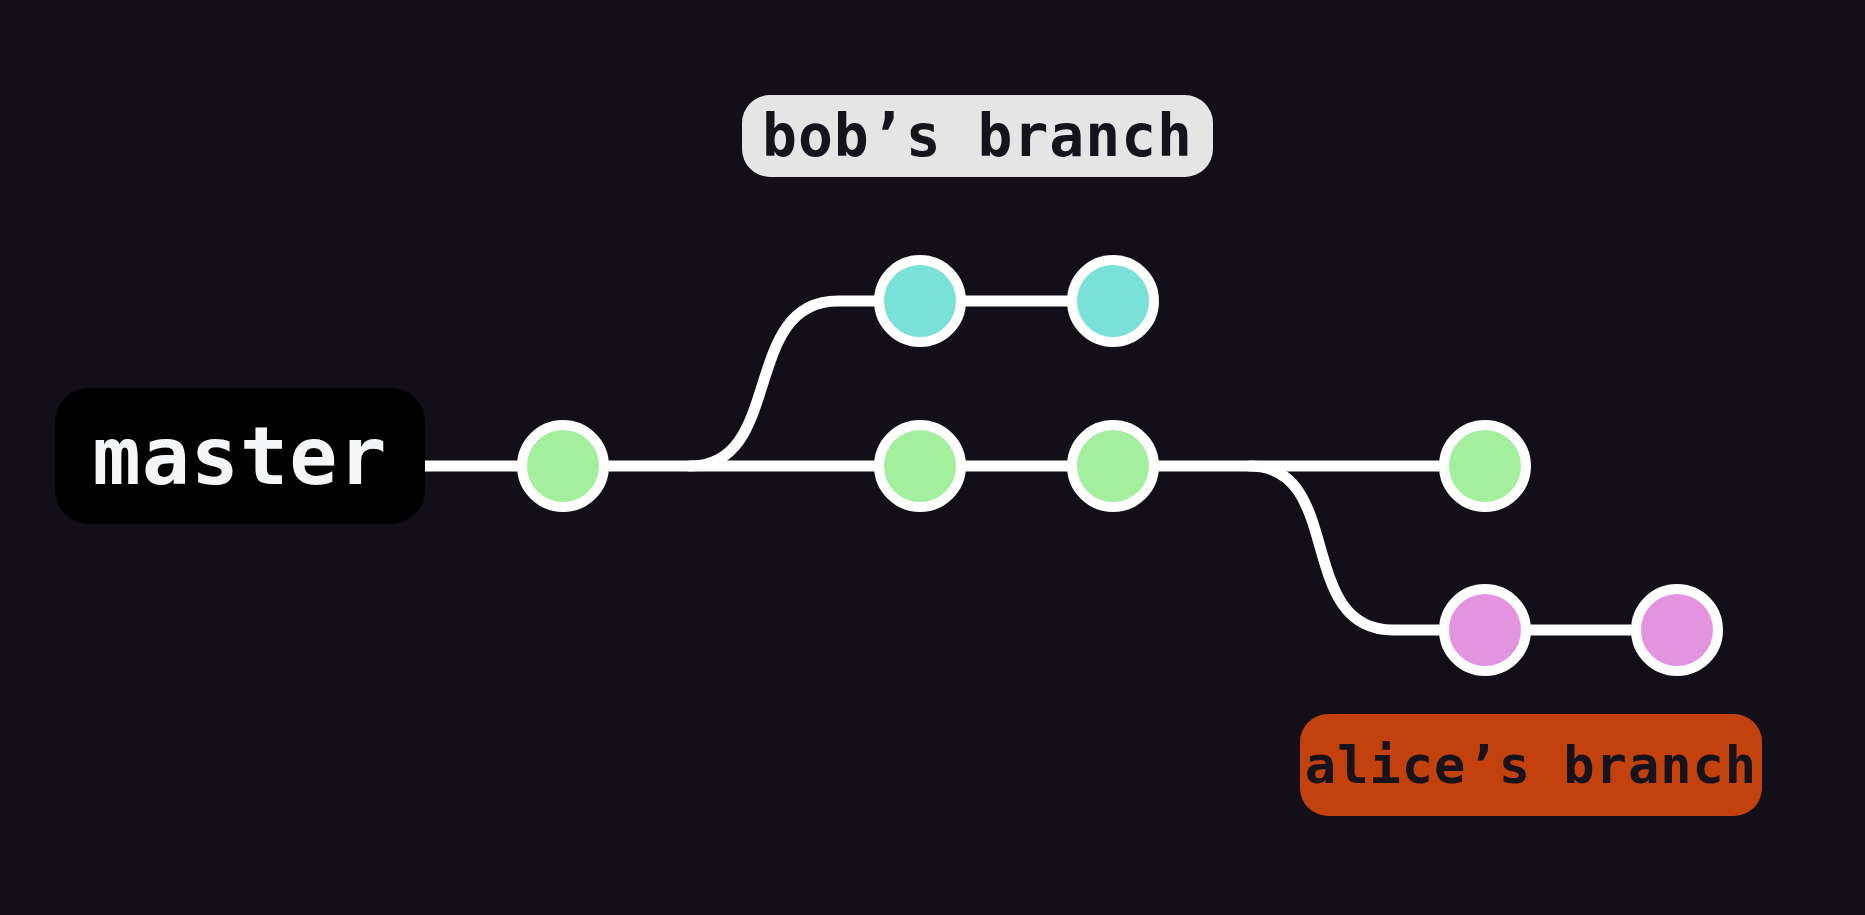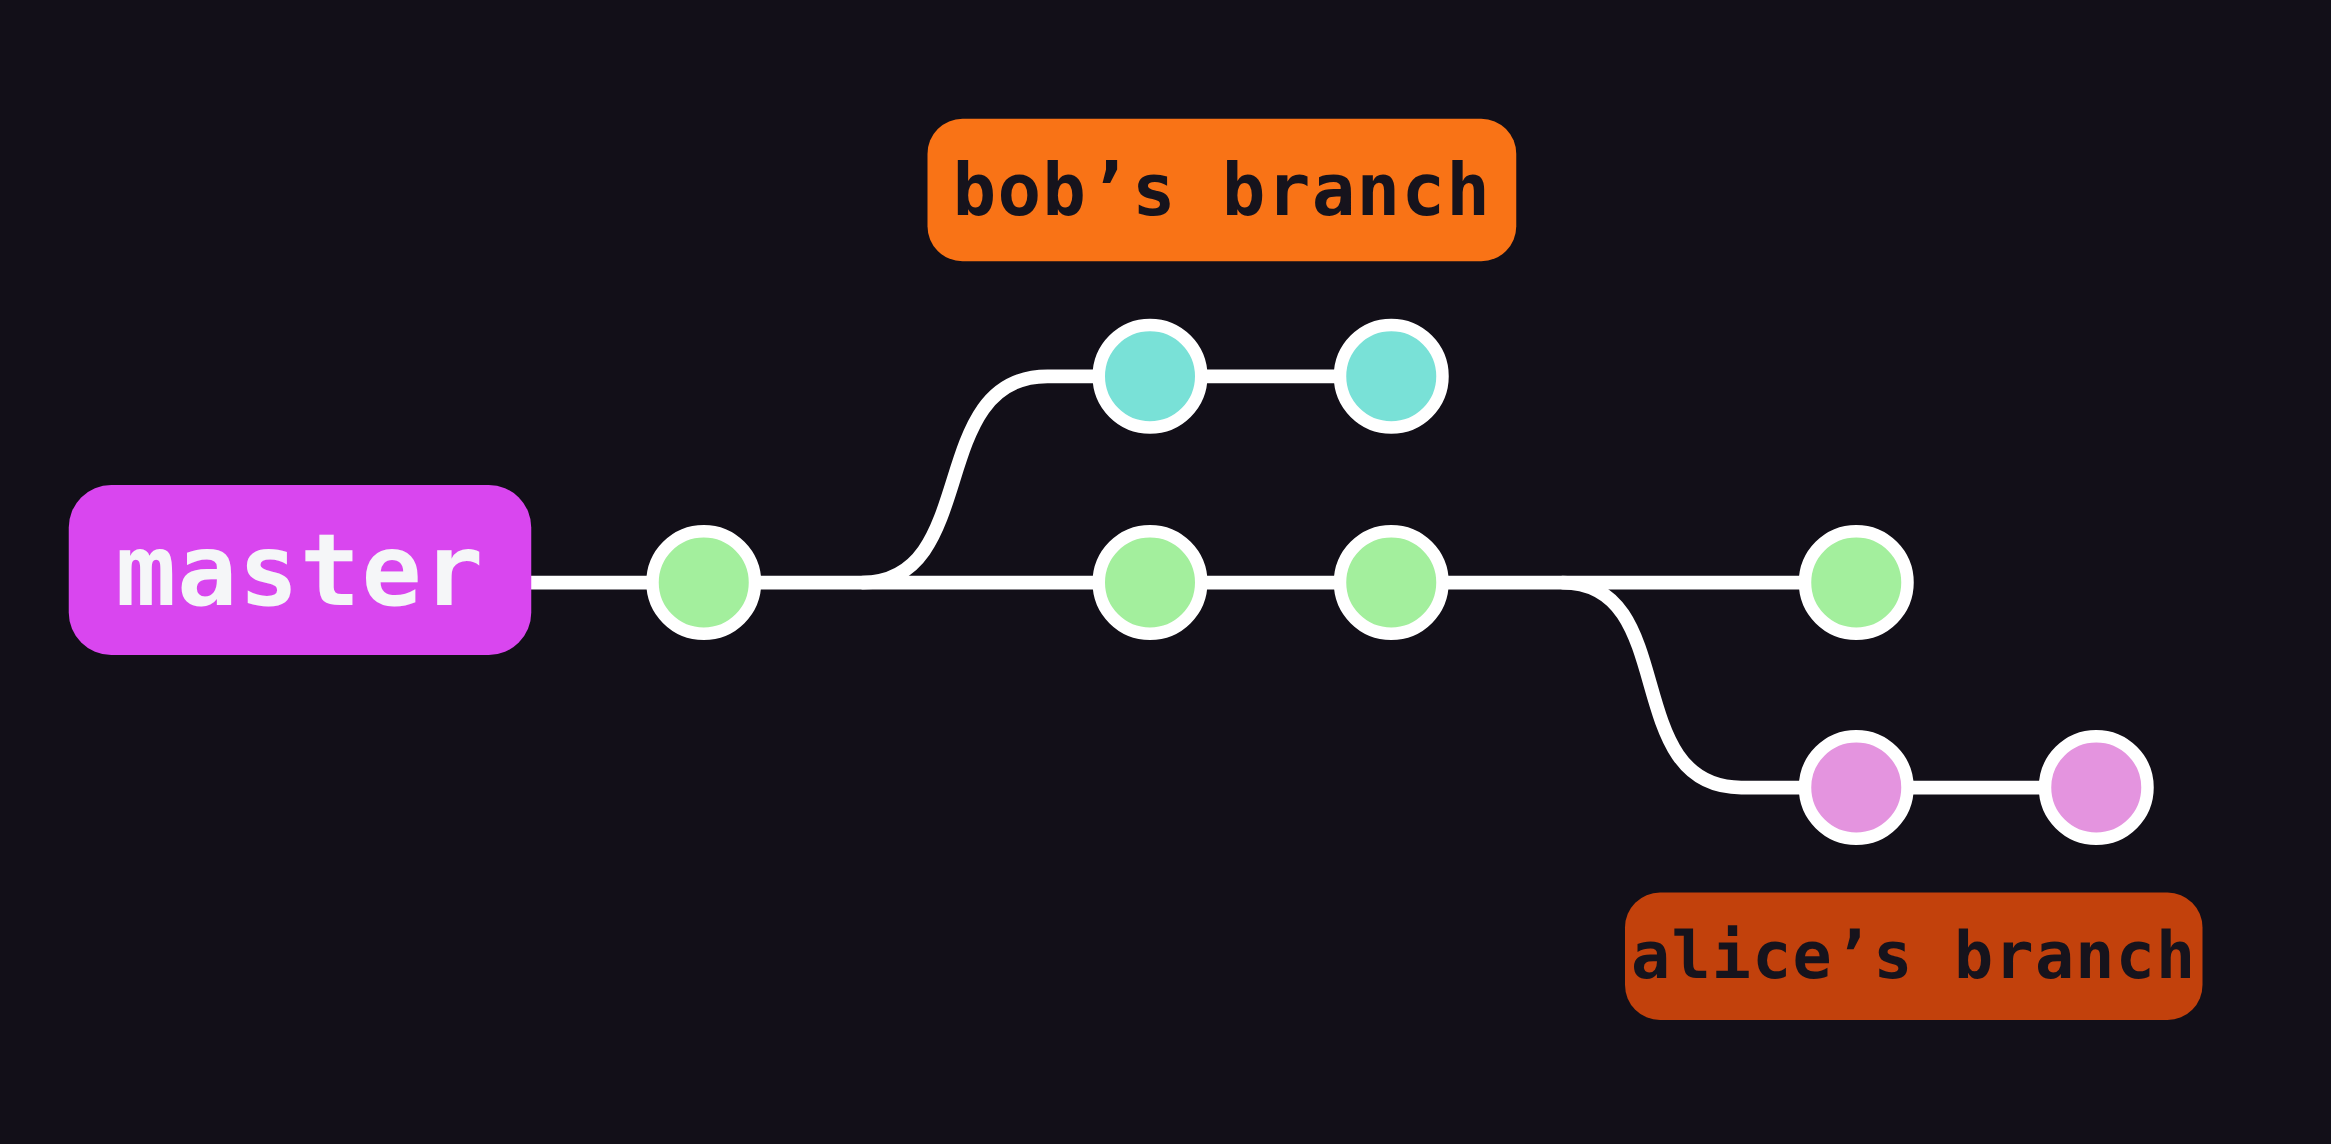--- a/index.html
+++ b/index.html
@@ -45,24 +45,24 @@
       <circle cx="563" cy="466" r="41" fill="#a3ef9d" stroke="#ffffff" stroke-width="10"></circle>
       <circle cx="920" cy="466" r="41" fill="#a3ef9d" stroke="#ffffff" stroke-width="10"></circle>
       <circle cx="1113" cy="466" r="41" fill="#a3ef9d" stroke="#ffffff" stroke-width="10"></circle>
       <circle cx="1485" cy="466" r="41" fill="#a3ef9d" stroke="#ffffff" stroke-width="10"></circle>
       <circle cx="920" cy="301" r="41" fill="#79e1d7" stroke="#ffffff" stroke-width="10"></circle>
       <circle cx="1113" cy="301" r="41" fill="#79e1d7" stroke="#ffffff" stroke-width="10"></circle>
       <circle cx="1485" cy="630" r="41" fill="#e494df" stroke="#ffffff" stroke-width="10"></circle>
       <circle cx="1677" cy="630" r="41" fill="#e494df" stroke="#ffffff" stroke-width="10"></circle>
     </svg>
 
-  <div class="branch-label" style="left: 55px; top: 388px; width: 370px; height: 136px; background: #d946ef; color: rgb(245, 246, 248); border-radius: 34px; font-size: 80px;">
+  <div class="branch-label" style="left: 55px; top: 388px; width: 370px; height: 136px; background: #000000; color: rgb(245, 246, 248); border-radius: 34px; font-size: 80px;">
     <span>master</span>
   </div>
 
-  <div class="branch-label" style="left: 742px; top: 95px; width: 471px; height: 114px; background: #f97316; color: rgb(22, 19, 28); border-radius: 28px; font-size: 58px;">
+  <div class="branch-label" style="left: 742px; top: 95px; width: 471px; height: 82px; background: #e5e5e5; color: rgb(22, 19, 28); border-radius: 28px; font-size: 58px;">
     <span>bob’s branch</span>
   </div>
 
   <div class="branch-label" style="left: 1300px; top: 714px; width: 462px; height: 102px; background: #c2410c; color: rgb(22, 19, 28); border-radius: 28px; font-size: 52px;">
     <span>alice’s branch</span>
   </div>
 </div>
 
 </body></html>

